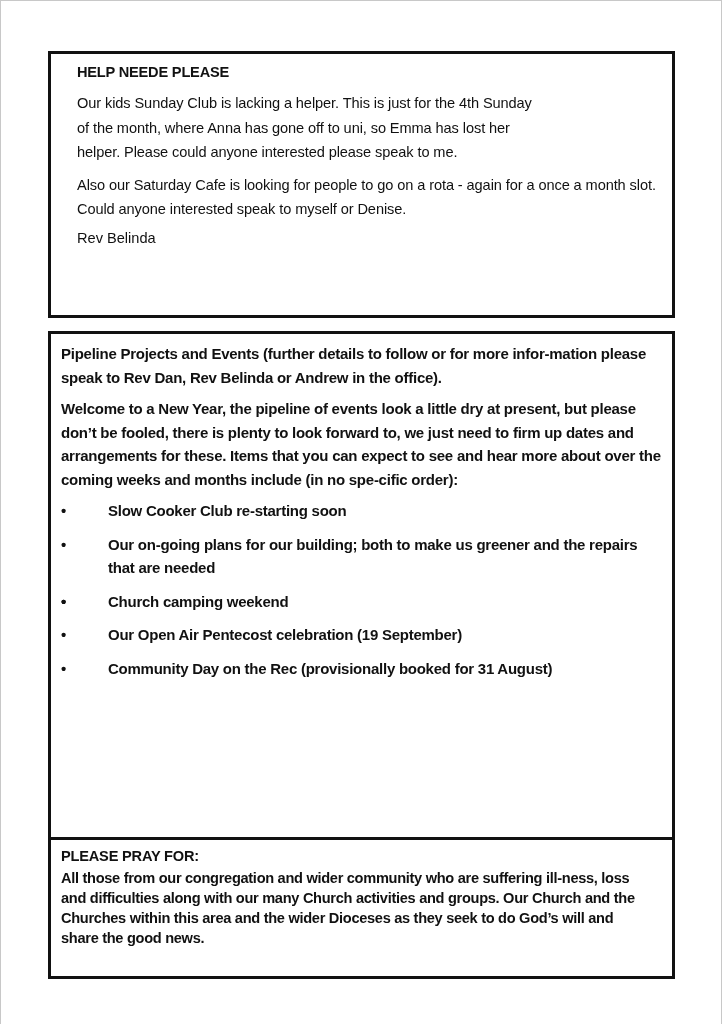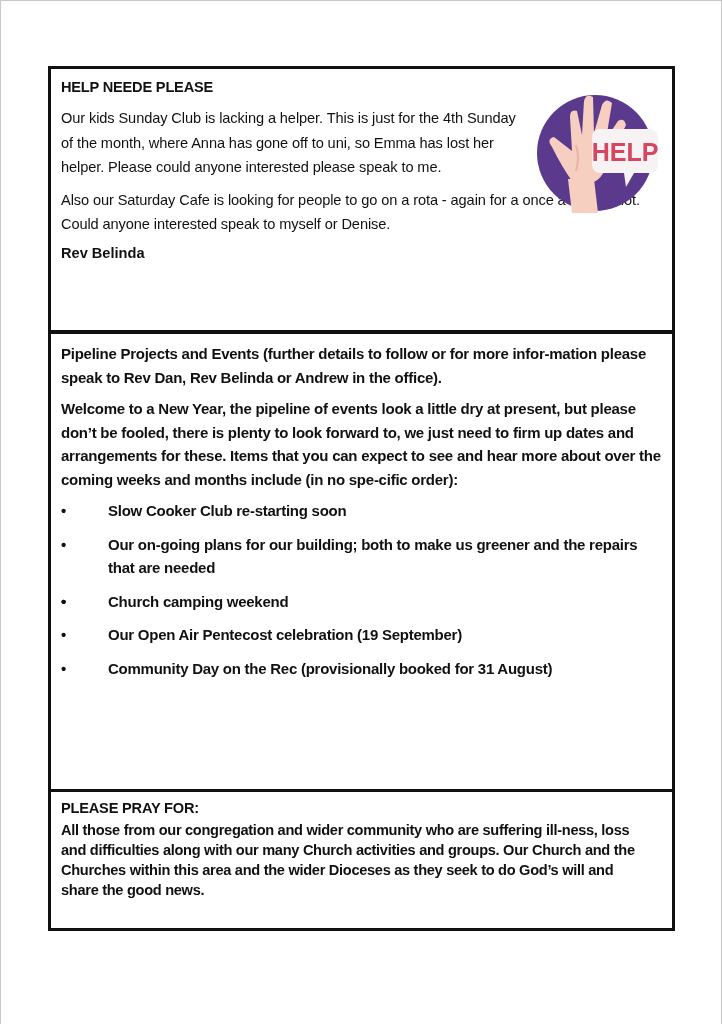--- a/index.html
+++ b/index.html
@@ -6,28 +6,28 @@
   body {
     width: 722px; height: 1024px; background: #ffffff; position: relative;
     overflow: hidden; font-family: "Liberation Sans", sans-serif; color: #111;
     border-top: 1px solid #c8c8c8; border-left: 1px solid #c8c8c8; border-right: 1px solid #c8c8c8;
     box-sizing: border-box;
   }
   .box {
     position: absolute; left: 47px; width: 627px; box-sizing: border-box;
     border: 3px solid #111; background: #fff;
   }
-  #box1 { top: 50px; height: 267px; padding: 10px 10px 0 10px; font-size: 14.6px; margin-top: 15px; }
+  #box1 { top: 50px; height: 267px; padding: 10px 10px 0 26px; font-size: 14.6px; }
   #box2 { top: 330px; height: 555px; padding: 8px 10px 0 10px; font-size: 15px; font-weight: bold; }
-  #box3 { top: 788px; height: 142px; padding: 8px 23px 0 10px; font-size: 14.6px; font-weight: bold; }
+  #box3 { top: 836px; height: 142px; padding: 8px 23px 0 10px; font-size: 14.6px; font-weight: bold; }
 
   .b1-title { font-weight: bold; font-size: 14.6px; margin: 0 0 11px 0; letter-spacing: -0.2px; }
   .b1-para { margin: 0 0 8px 0; line-height: 24.5px; letter-spacing: -0.1px; }
   .b1-para.narrow { width: 455px; }
-  .b1-sign { margin: 6px 0 0 0; font-weight: bold; }
+  .b1-sign { margin: 6px 0 0 0; }
 
   .help-icon { position: absolute; right: 14px; top: 18px; width: 126px; height: 126px; }
 
   .b2-para { margin: 0 0 8px 0; line-height: 23.5px; letter-spacing: -0.25px; }
   .b2-list { list-style: none; margin: 0; padding: 0; }
   .b2-list li { position: relative; padding-left: 47px; line-height: 23.5px; margin-bottom: 10px; letter-spacing: -0.25px; }
   .b2-list li .bullet { position: absolute; left: 0px; top: 0; }
   .b2-footer { text-align: center; line-height: 23.5px; margin-top: 2px; letter-spacing: -0.25px; }
 
   .b3-title { margin: 0 0 4px 0; font-weight: bold; letter-spacing: -0.2px; }
@@ -35,34 +35,20 @@
 </style>
 </head>
 <body>
 
 <div class="box" id="box1">
   <div class="b1-title">HELP NEEDE PLEASE</div>
   <p class="b1-para narrow">Our kids Sunday Club is lacking a helper. This is just for the 4th Sunday of the month, where Anna has gone off to uni, so Emma has lost her helper. Please could anyone interested please speak to me.</p>
   <p class="b1-para">Also our Saturday Cafe is looking for people to go on a rota - again for a once a month slot. Could anyone interested speak to myself or Denise.</p>
   <p class="b1-sign">Rev Belinda</p>
 
-  <div class="help-icon">
-    <svg width="126" height="126" viewBox="0 0 126 126">
-      <circle cx="63" cy="66" r="58" fill="#5b3a8e"></circle>
-
-      <path d="M40 126 L36 92 L62 92 L66 126 Z" fill="#f7cfc0"></path>
-
-      <path d="M20 60 Q14 52 22 50 L40 64 L38 30 Q38 22 45 24 L50 48 L52 14 Q54 6 61 10 L62 46 L70 18 Q74 10 80 16 L74 52 L86 34 Q92 30 94 38 L74 80 Q68 96 56 96 L40 94 Q30 80 20 60 Z" fill="#f7cfc0"></path>
-      <path d="M44 58 Q48 70 44 84" stroke="#eab3a3" stroke-width="2" fill="none"></path>
-
-      <rect x="60" y="42" width="66" height="44" rx="8" fill="#f7f3f4"></rect>
-      <path d="M92 86 L94 100 L102 86 Z" fill="#f7f3f4"></path>
-      <text x="93" y="74" text-anchor="middle" font-family="Liberation Sans, sans-serif" font-weight="bold" font-size="25" fill="#d9455f">HELP</text>
-    </svg>
-  </div>
 </div>
 
 <div class="box" id="box2">
   <p class="b2-para">Pipeline Projects and Events (further details to follow or for more infor-mation please speak to Rev Dan, Rev Belinda or Andrew in the office).</p>
   <p class="b2-para">Welcome to a  New Year, the pipeline of events look a little dry at  present, but please don’t be fooled, there is plenty to look forward to, we just need to firm up dates and arrangements for these.  Items that you can expect to see and hear more about over the coming weeks and months include (in no spe-cific order):</p>
   <ul class="b2-list">
     <li><span class="bullet">•</span><span>Slow Cooker Club re-starting soon</span></li>
     <li><span class="bullet">•</span><span>Our on-going plans for our building; both to make us greener and the repairs that are needed</span></li>
     <li><span class="bullet">•</span></li>
     <li><span class="bullet">•</span><span>Church camping weekend</span></li>

